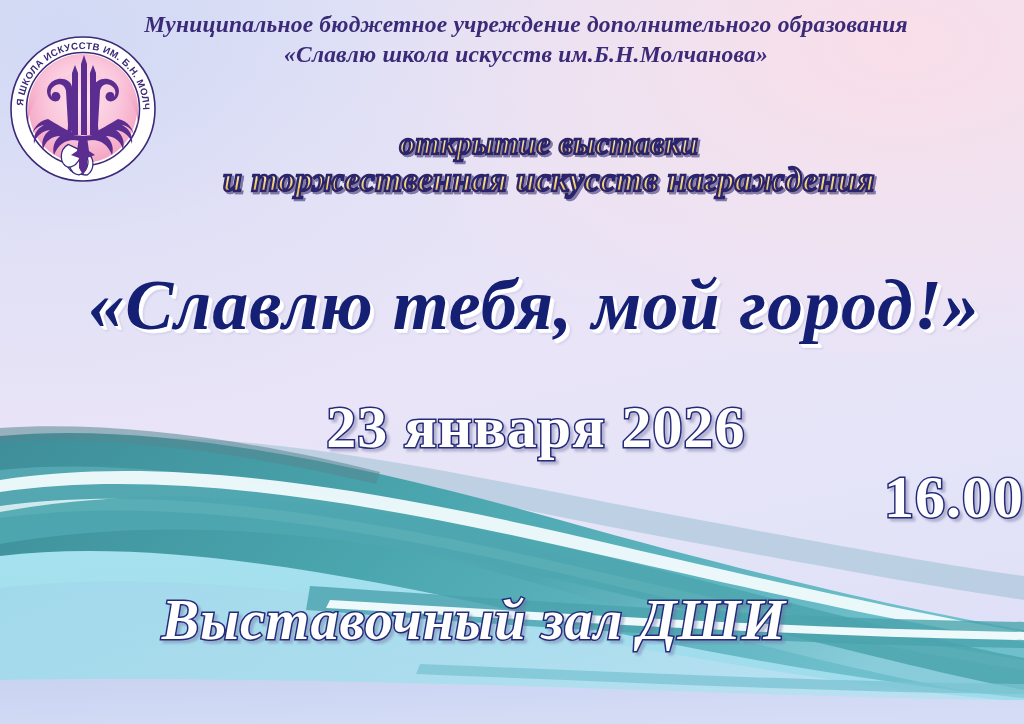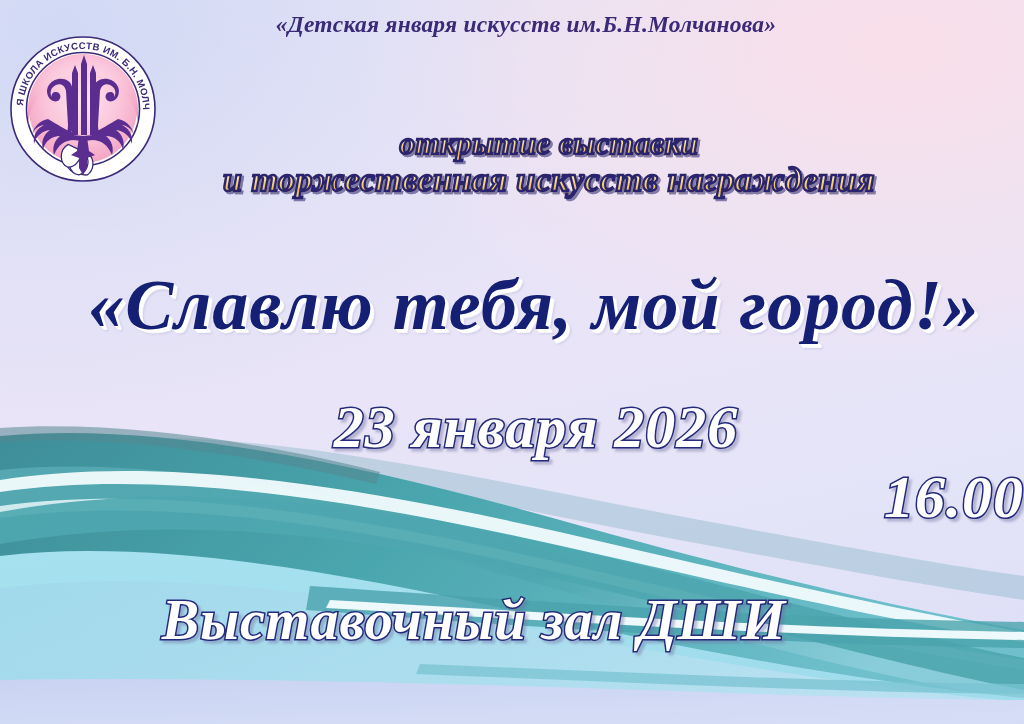--- a/index.html
+++ b/index.html
@@ -116,21 +116,20 @@
   
   .date-block {
     position: absolute;
     left: 0;
     top: 392px;
     width: 1024px;
     text-align: center;
   }
   .outline-text {
     font-family: "Liberation Serif", "DejaVu Serif", serif;
-    font-style: italic;
     font-weight: 700;
     color: #ffffff;
     -webkit-text-stroke: 3px #252a7a;
     paint-order: stroke fill;
     white-space: nowrap;
     filter: drop-shadow(3px 3px 1px rgba(120,120,165,0.45));
     padding-left: 48px;
   }
   .date-text { font-size: 60px; line-height: 70px; letter-spacing: 1px; }
   .time-text { font-size: 60px; line-height: 70px; letter-spacing: 1px; text-align: right; }
@@ -266,21 +265,22 @@
         <path d="M82,40 l3,-8 l3,8 l0,62 l-6,0 Z"></path>
       </g>
 
       <text font-family="'Liberation Sans','DejaVu Sans',sans-serif" font-size="9.6" font-weight="700" fill="#3b2a78" letter-spacing="0.4">
         <textPath href="#arcTop" startOffset="50%" text-anchor="middle">ДЕТСКАЯ ШКОЛА ИСКУССТВ ИМ. Б.Н. МОЛЧАНОВА</textPath>
       </text>
     </svg>
   </div>
 
   <div class="header-block">
-    <div class="header-line l2">«Детская января искусств им.Б.Н.Молчанова»</div>
+    <div class="header-line l1">Муниципальное бюджетное учреждение дополнительного образования</div>
+    <div class="header-line l2">«Славлю школа искусств им.Б.Н.Молчанова»</div>
   </div>
 
   <div class="gold-block">
     <div class="gold-line g1">открытие выставки</div>
     <div class="gold-line g2">и торжественная искусств награждения</div>
   </div>
 
   <div class="title-block">
     <div class="title-text">«Славлю тебя, мой город!»</div>
   </div>

